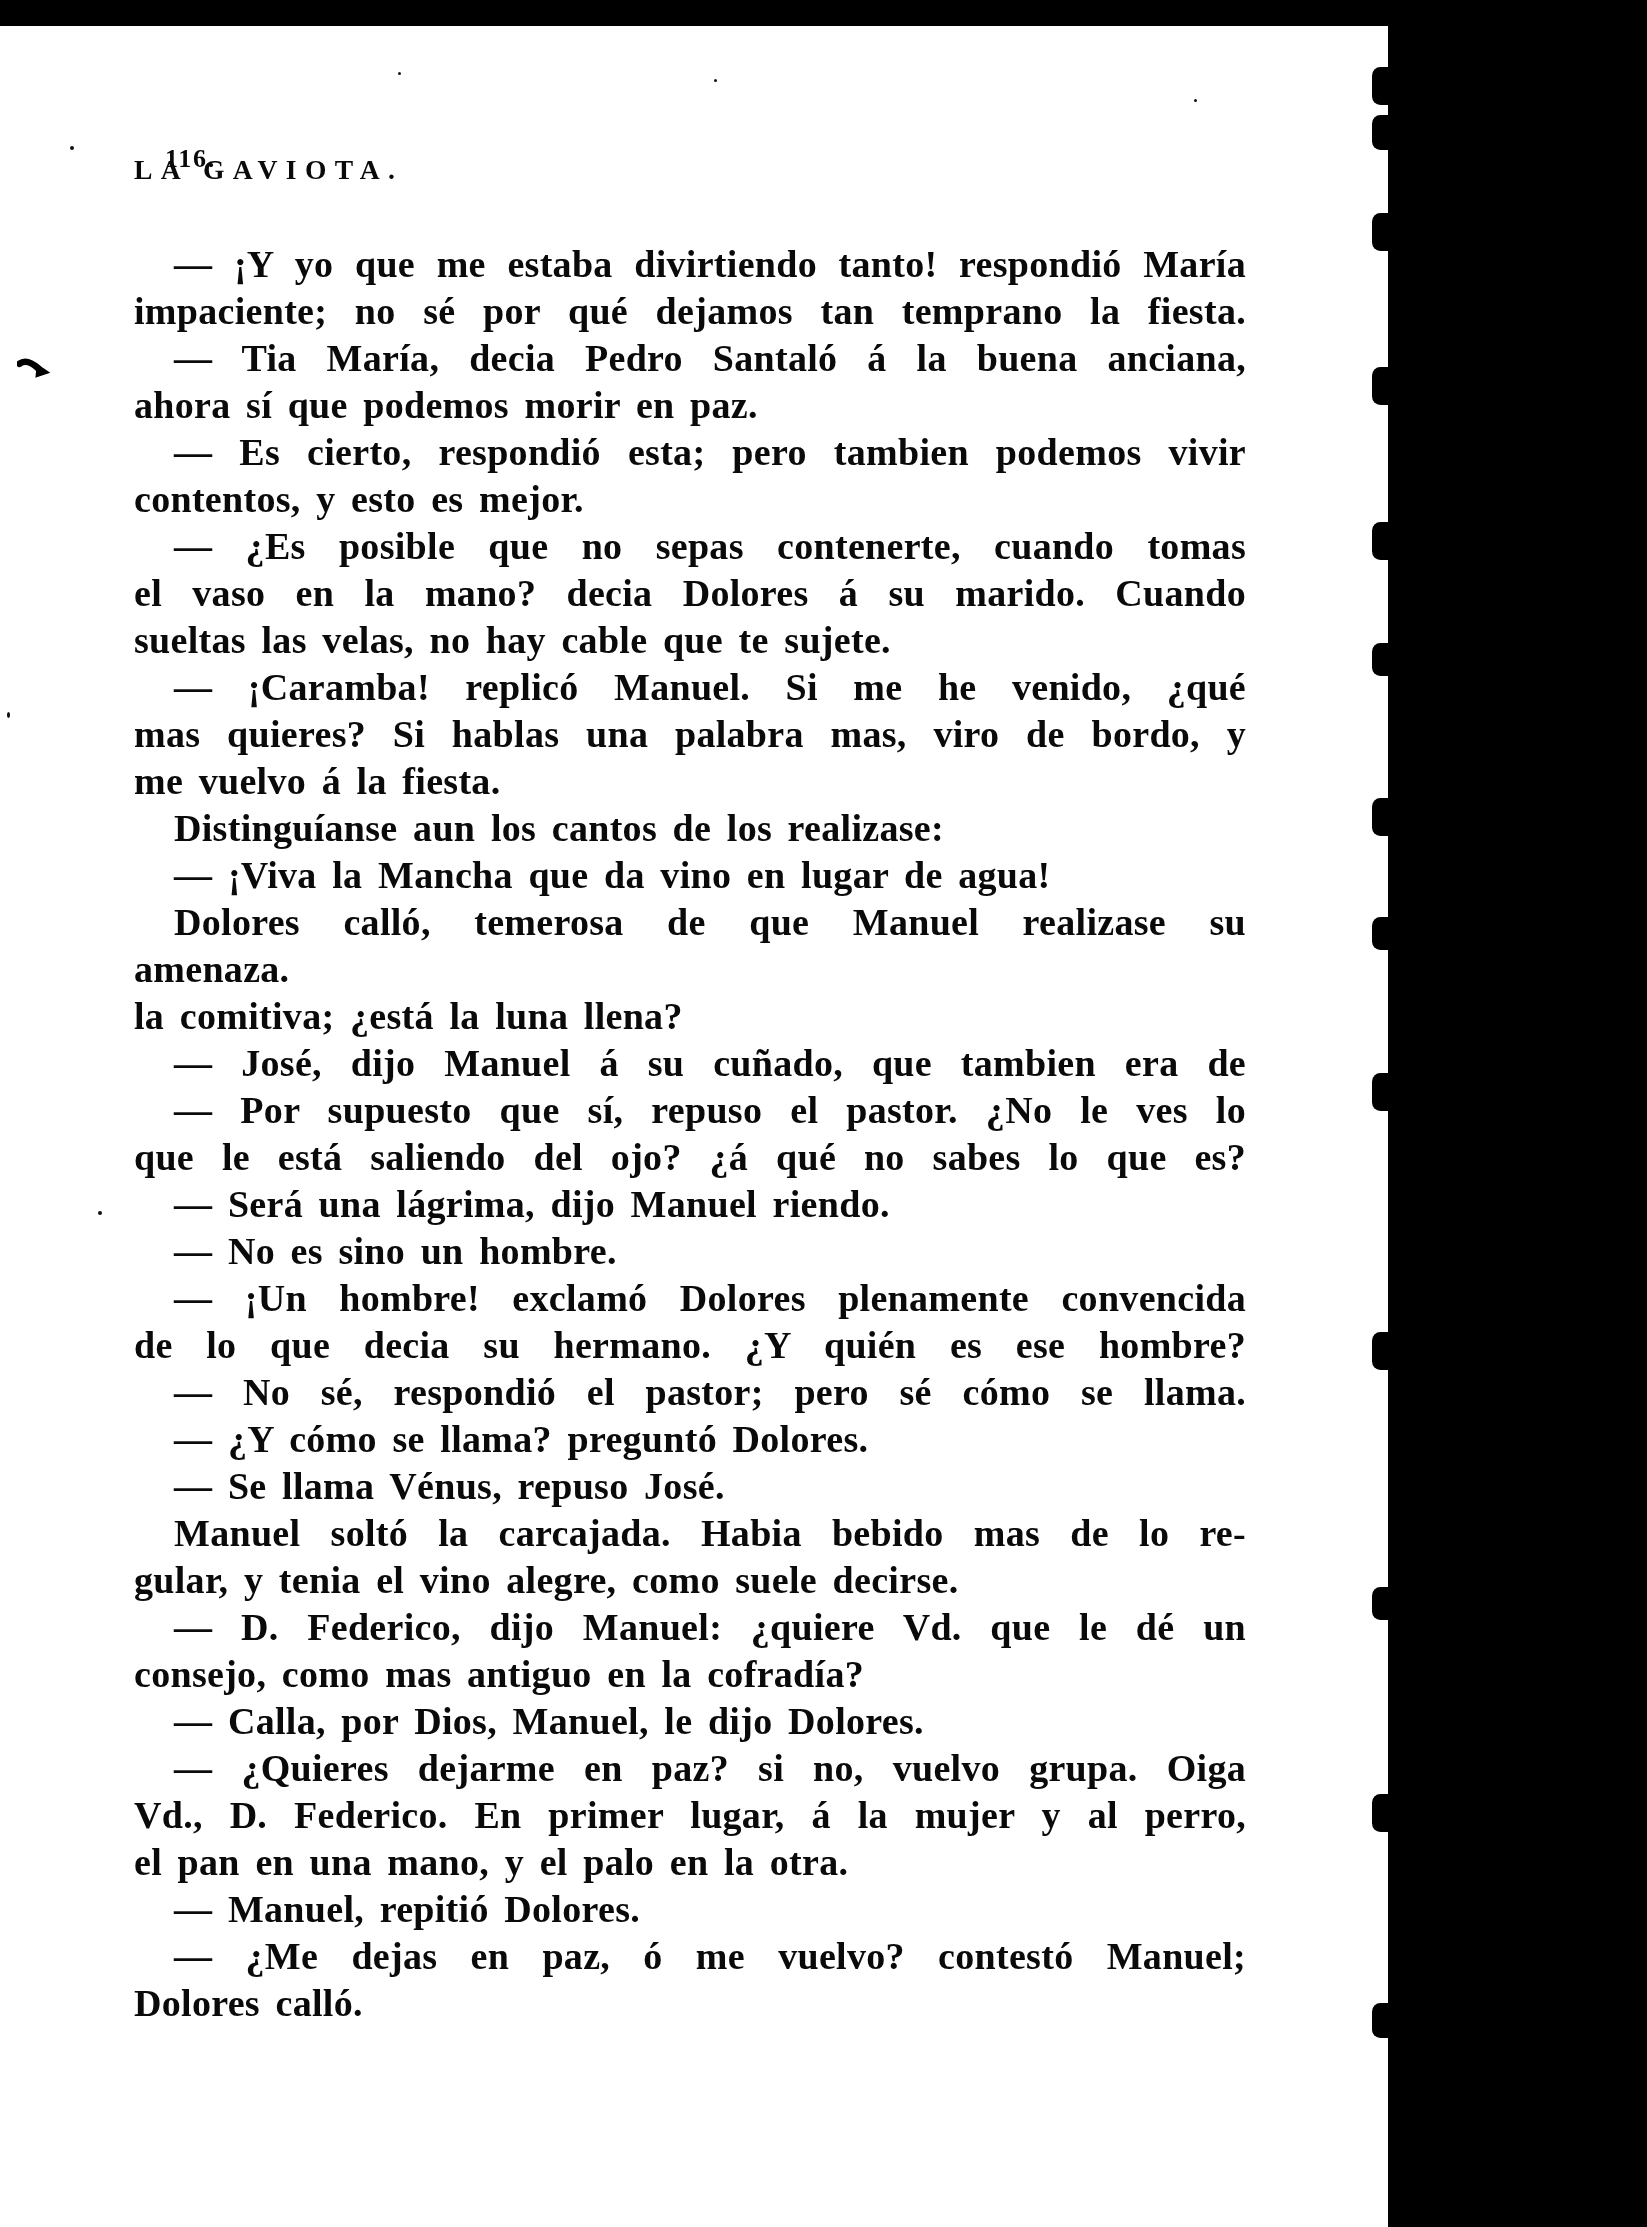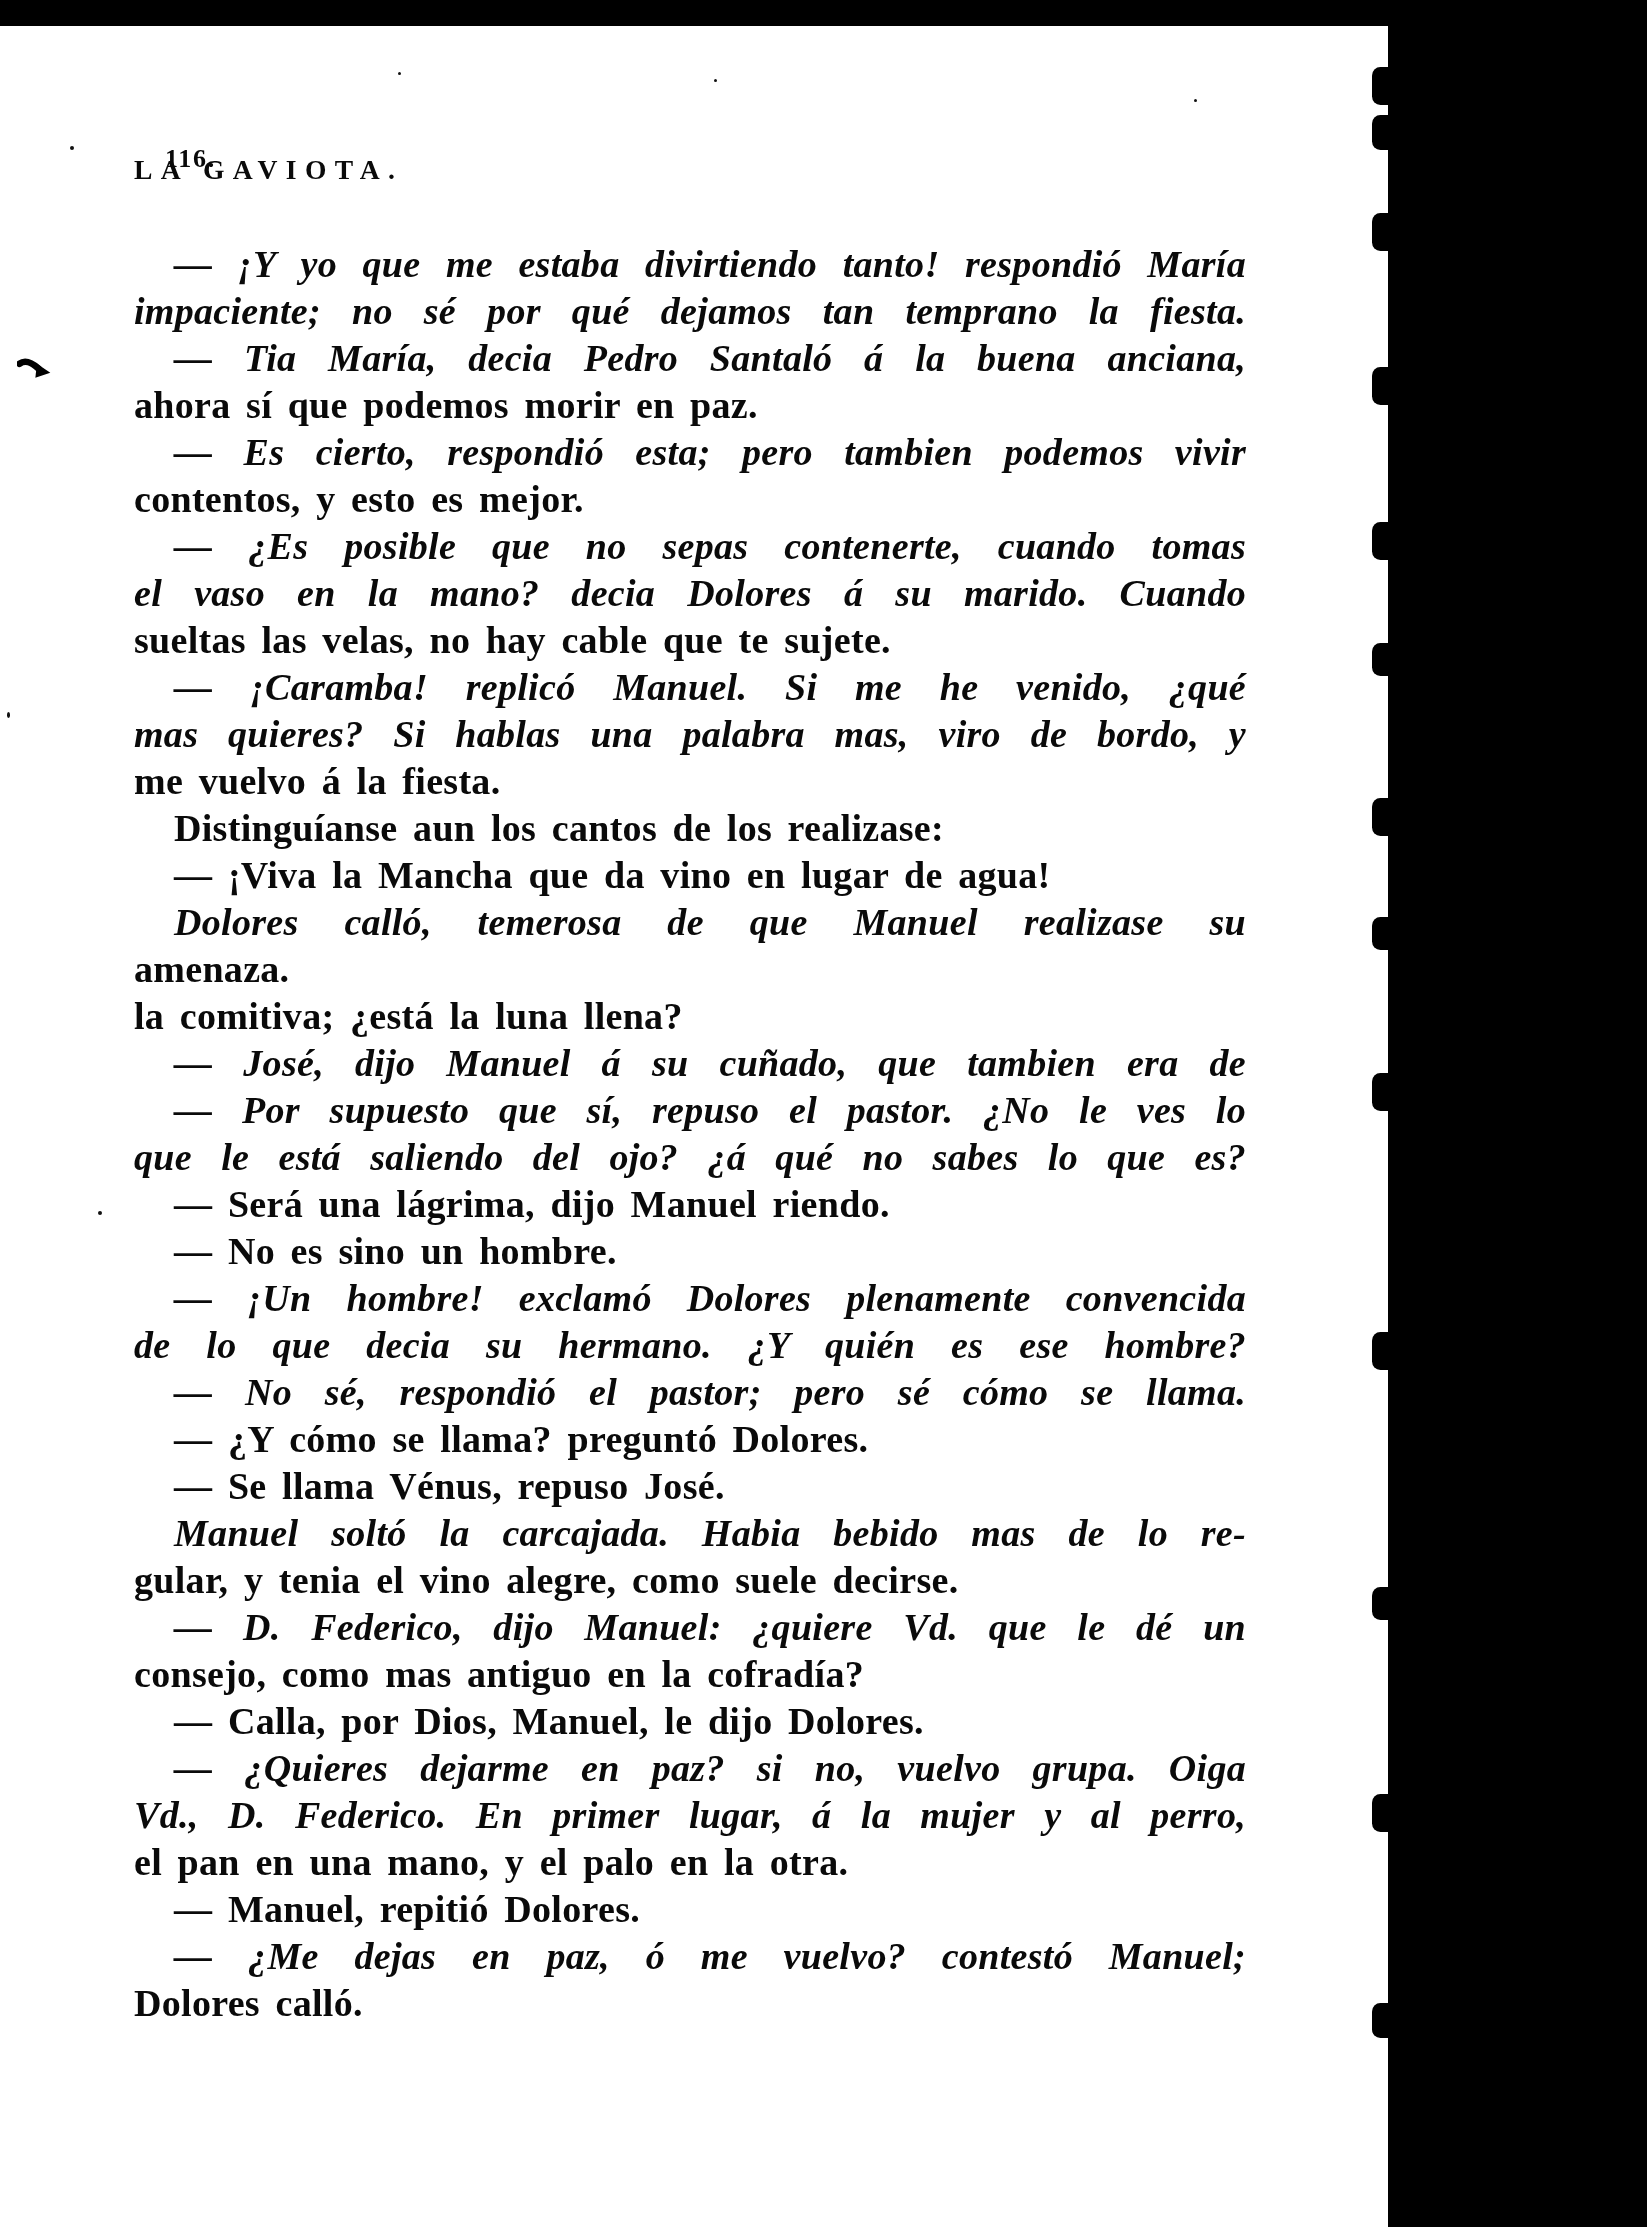--- a/index.html
+++ b/index.html
@@ -31,21 +31,21 @@
   
   .body-text {
     position:absolute; left:134px; top:241px; width:1112px;
     font-size:38px; font-weight:bold;
     line-height:47px;
     word-spacing:5.8px;
     letter-spacing:0.3px;
   }
   .line   { min-height:47px; }
   .ind    { text-indent:40px; }
-  .j      { text-align:justify; text-align-last:justify;font-style:italic; }
+  .j      { text-align:justify; text-align-last:justify; }
 </style>
 </head>
 <body>
 
 <div class="top-band"></div>
 <div class="scan-bar"></div>
 <div id="bumps">
     <div class="bump" style="top: 67px; height: 38px; left: 1372px;"></div>
     <div class="bump" style="top: 115px; height: 35px; left: 1372px;"></div>
     <div class="bump" style="top: 213px; height: 38px; left: 1372px;"></div>

